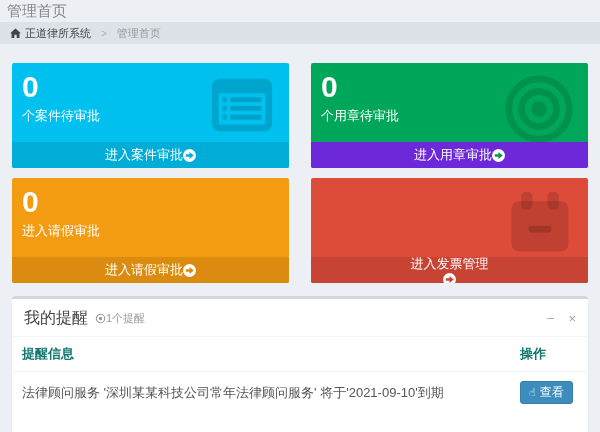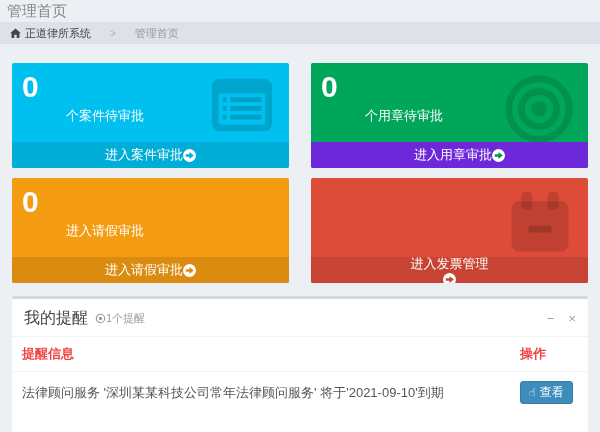--- a/index.html
+++ b/index.html
@@ -15,42 +15,42 @@
   .page-title {
     position: absolute; top: 2px; left: 7px;
     font-size: 15px; font-weight: 400; color: #888;
   }
 
   
   .breadcrumb-bar {
     position: absolute; top: 22px; left: 0; right: 0; height: 22px;
     background: #dde2e8;
     display: flex; align-items: center;
-    padding: 0 10px; font-size: 11px; gap: 19px;
+    padding: 0 10px; font-size: 11px; gap: 10px;
   }
   .breadcrumb-home {
     display: inline-flex; align-items: center; gap: 4px;
     color: #444; text-decoration: none; cursor: pointer;
   }
   .breadcrumb-sep { color: #a9b1ba; font-size: 10px; }
   .breadcrumb-current { color: #999; }
 
   
   .tiles {
     position: absolute; top: 63px; left: 12px; right: 12px;
     display: grid; grid-template-columns: 1fr 1fr;
     column-gap: 22px; row-gap: 10px;
   }
   .tile {
     position: relative; height: 105px;
     border-radius: 2px; color: #fff; overflow: hidden;
   }
   .tile-inner { position: relative; z-index: 2; padding: 5px 10px; }
   .tile-number { font-size: 30px; font-weight: bold; line-height: 1.25; }
-  .tile-label { font-size: 13px; margin-top: 1px; margin-left: 44px; }
+  .tile-label { font-size: 13px; margin-top: 1px; }
   .tile-icon { position: absolute; top: 9px; right: 12px; z-index: 1; }
   .tile-footer {
     position: absolute; left: 0; right: 0; bottom: 0; height: 26px; z-index: 3;
     display: flex; align-items: center; justify-content: center; 
     font-size: 13px; color: #fff; cursor: pointer; text-decoration: none;
   }
   .arrow-circle { display: inline-block; width: 13px; height: 13px; }
 
   
   .panel {
@@ -68,21 +68,21 @@
     margin-left: 7px; font-size: 11px; color: #999;
   }
   .panel-tools { margin-left: auto; display: flex; gap: 14px; }
   .panel-tool {
     background: none; border: none; color: #97a0b3; font-size: 13px;
     line-height: 1; cursor: pointer; padding: 0; font-family: inherit;
   }
 
   .panel-table { width: 100%; border-collapse: collapse; }
   .panel-table th {
-    text-align: left; font-size: 13px; color: #ef4444; font-weight: bold;
+    text-align: left; font-size: 13px; color: #0f766e; font-weight: bold;
     padding: 8px 10px; border-top: 1px solid #f4f4f4; border-bottom: 1px solid #f4f4f4;
   }
   .panel-table th.col-action { width: 78px; }
   .panel-table td {
     font-size: 13px; color: #555; padding: 9px 10px; vertical-align: middle;
   }
   .view-button {
     display: inline-flex; align-items: center; gap: 4px;
     border: 1px solid #367fa9; color: #fff;
     font-size: 12px; padding: 2px 8px; border-radius: 3px;

